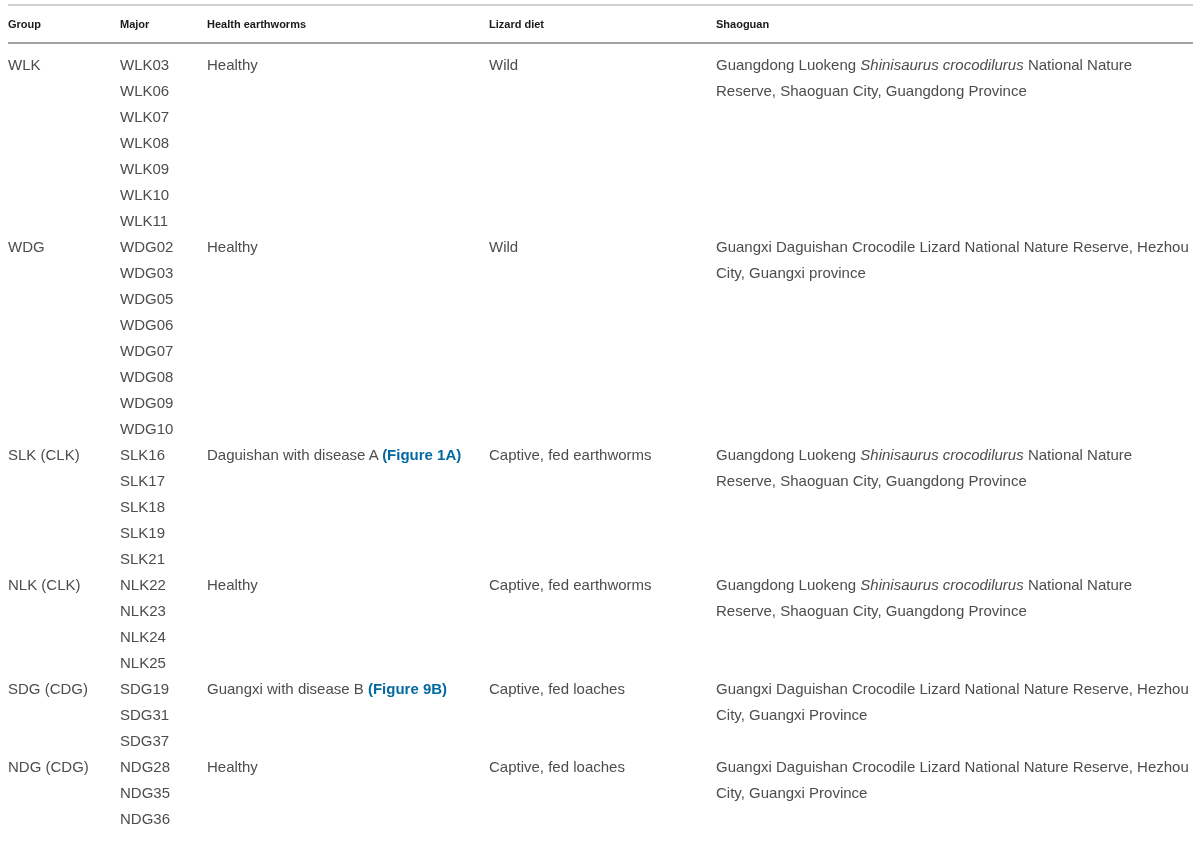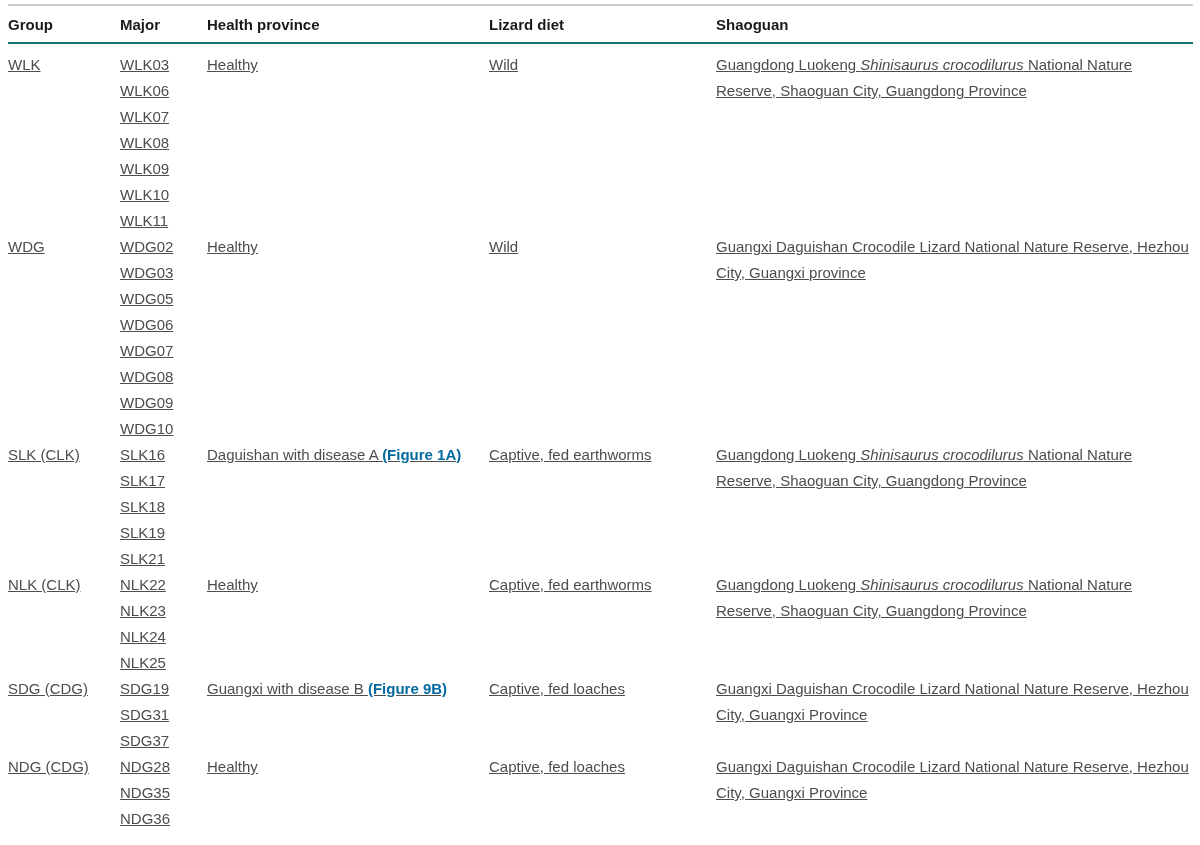--- a/index.html
+++ b/index.html
@@ -25,36 +25,35 @@
   }
   table.data-table {
     border-collapse: collapse;
     table-layout: fixed;
     width: 100%;
     border-top: 2px solid #cfcfcf;
     border-bottom: 2px solid #cfcfcf;
   }
   thead th {
     text-align: left;
-    font-size: 15px;
+    font-size: 11px;
     line-height: 15px;
     font-weight: bold;
     color: #1a1a1a;
     padding: 11px 0 10px 0;
-    border-bottom: 2px solid #0f766e;
+    border-bottom: 2px solid #a3a3a3;
     vertical-align: middle;
   }
   tbody td {
     vertical-align: top;
     font-size: 15px;
     line-height: 26px;
     color: #4d4d4d;
     padding: 0;
     padding-right: 14px;
-    text-decoration: underline;
   }
   tbody tr.first-row td { padding-top: 8px; }
   tbody tr.last-row td { padding-bottom: 16px; }
   .sample-line { line-height: 26px; }
   .species { font-style: italic; }
   .figref { font-weight: bold; color: #0369a1; }
   .loc-cell { padding-right: 0; }
 </style>
 </head>
 <body>
@@ -66,21 +65,21 @@
         <col style="width:112px">
         <col style="width:87px">
         <col style="width:282px">
         <col style="width:227px">
         <col style="width:477px">
       </colgroup>
       <thead>
         <tr>
           <th>Group</th>
           <th>Major</th>
-          <th>Health province</th>
+          <th>Health earthworms</th>
           <th>Lizard diet</th>
           <th>Shaoguan</th>
         </tr>
       </thead>
       <tbody>
 
         <tr class="first-row">
           <td>WLK</td>
           <td>
             <div class="sample-line">WLK03</div>

